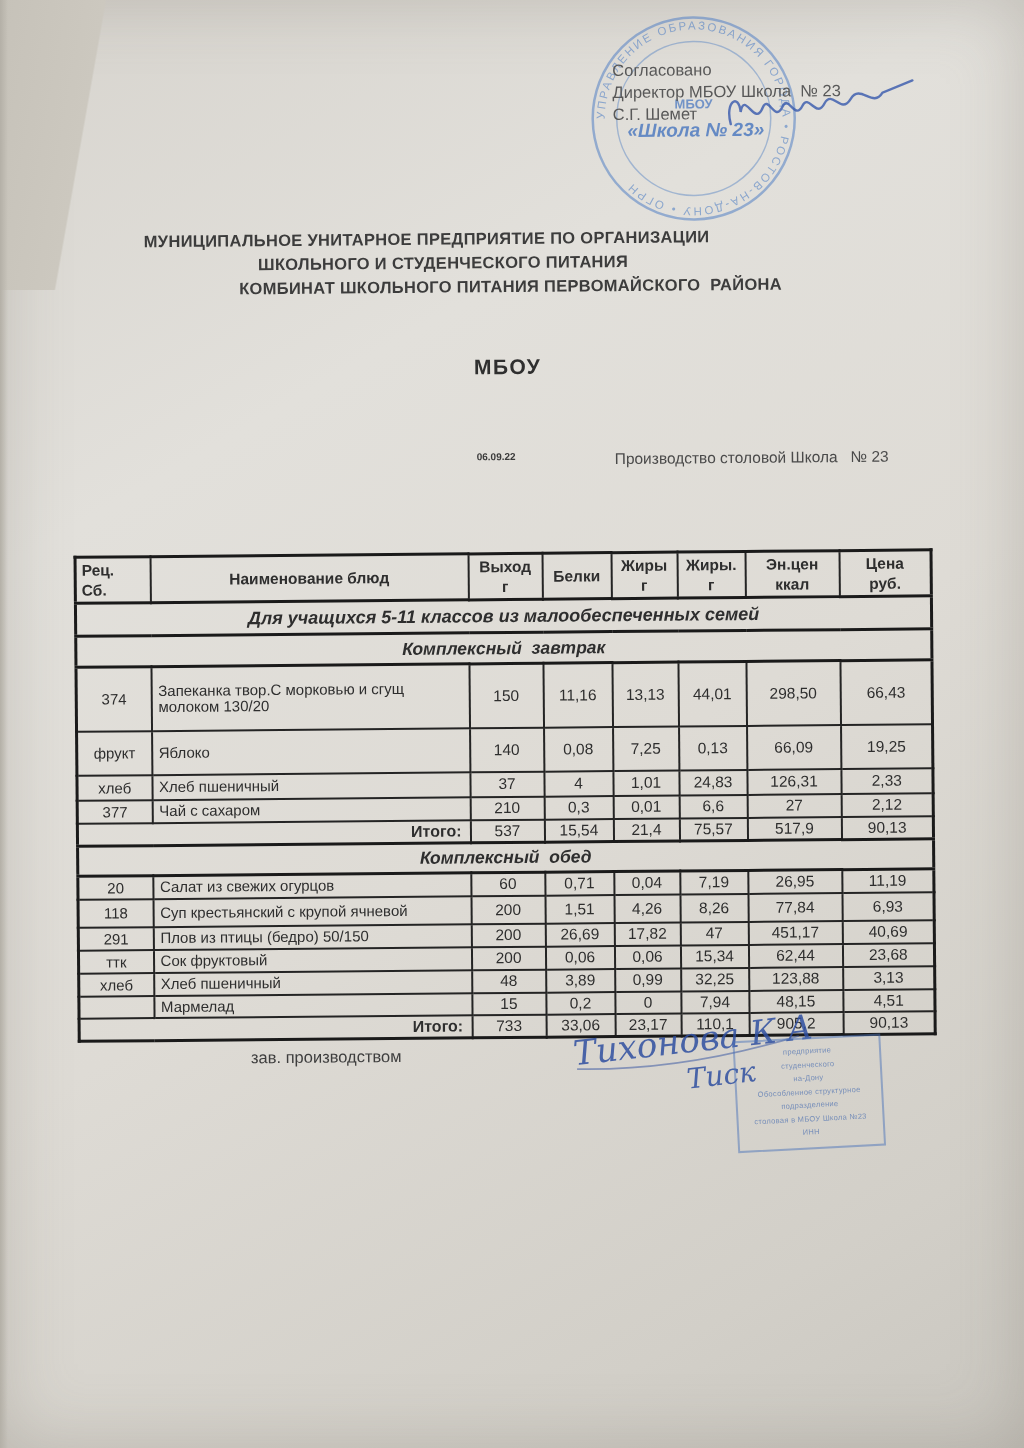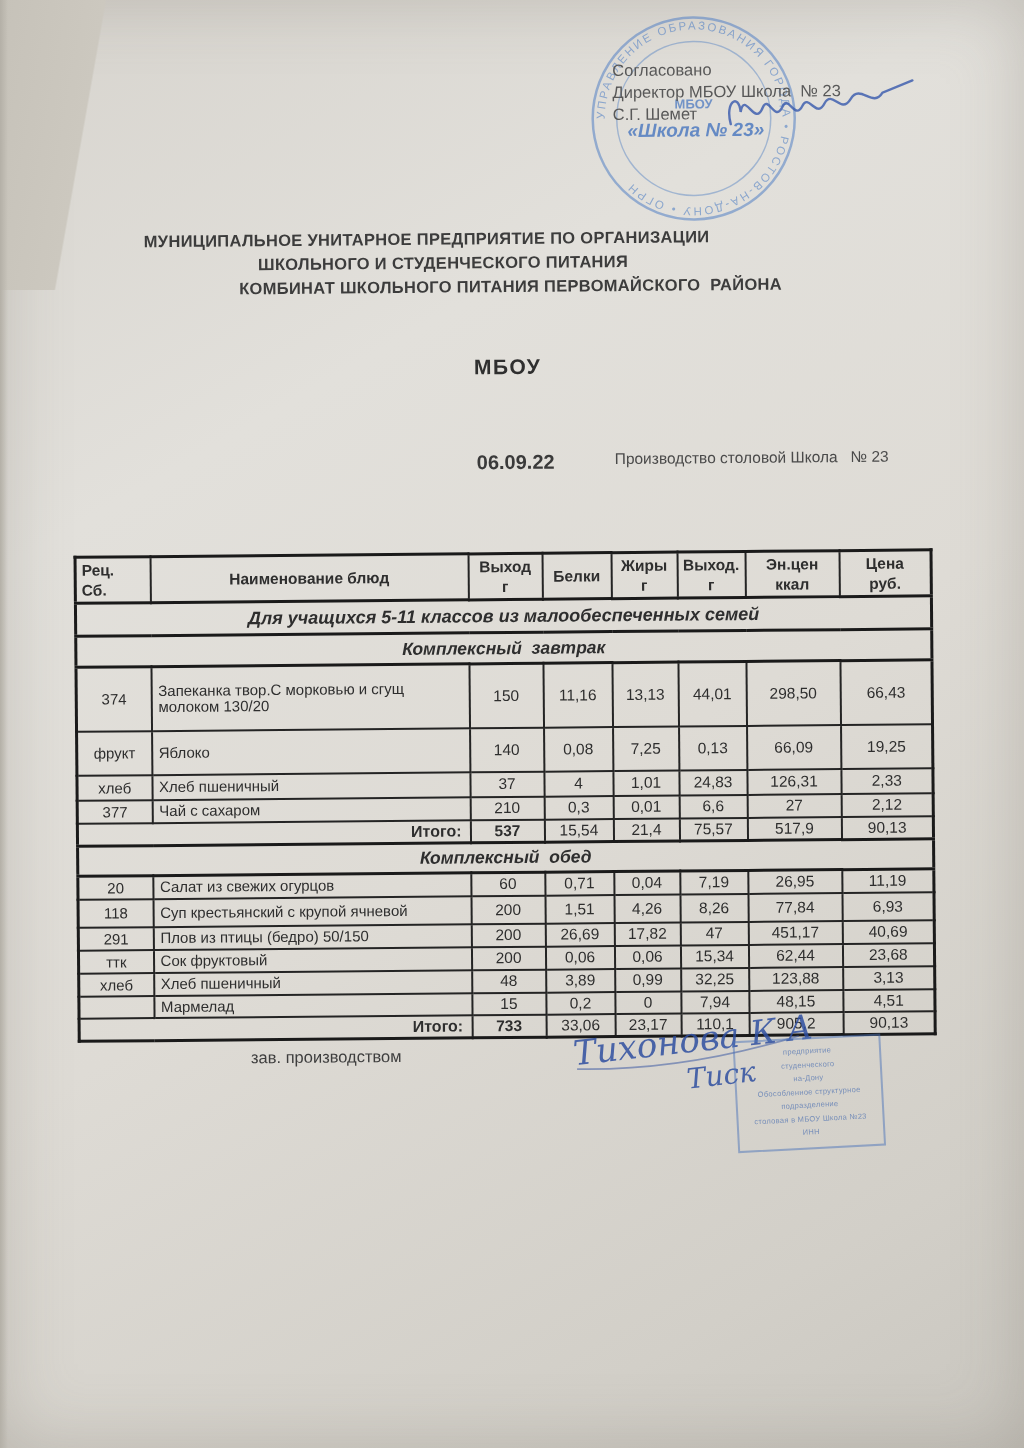--- a/index.html
+++ b/index.html
@@ -21,40 +21,40 @@
   
   .approval{left:618px;top:60px;font-size:16.5px;color:#585858;line-height:22px;}
 
   
   .org1{left:148px;top:229px;}
   .org2{left:262px;top:253px;}
   .org3{left:243px;top:277px;}
   .org1,.org2,.org3{font-weight:bold;font-size:16.5px;letter-spacing:.3px;color:#3c3c3c;}
 
   .menu-title{left:477px;top:355px;font-weight:bold;font-size:21px;letter-spacing:1.5px;color:#2f2f2f;}
-  .date{left:479px;top:451px;font-weight:bold;font-size:20px;color:#3a3a3a;}
+  .date{left:479px;top:451px;font-weight:bold;font-size:10px;color:#3a3a3a;}
   .production{left:617px;top:451px;font-size:15.5px;color:#4a4a4a;}
 
   
   .tbl-wrap{left:75px;top:552px;width:856px;}
   table{border-collapse:collapse;table-layout:fixed;width:856px;
         font-family:"Liberation Sans",sans-serif;color:#2e2e2e;
         border:3px solid #1a1a1a;}
   th,td{border:2px solid #242424;padding:0 3px;text-align:center;vertical-align:middle;font-size:15.5px;}
   thead tr{height:46px;}
   th{font-weight:bold;line-height:20px;}
   th:first-child{text-align:left;padding-left:5px;}
   td.band{font-weight:bold;font-style:italic;text-align:center;white-space:pre;
           border-top:3px solid #1a1a1a;border-bottom:3px solid #1a1a1a;}
   td.band.group{font-size:18px;}
   td.band.meal{font-size:17.5px;}
   td.nm{text-align:left;padding-left:6px;font-size:15px;line-height:16px;}
   td.rc{font-size:15px;}
   td.tot-lab{text-align:right;font-weight:bold;padding-right:8px;font-size:16px;}
-  td.tot-val.b{font-weight:bold;}
+  td.tot-val.b{font-weight:normal;}
 
   
   .zav{left:248px;top:1046px;font-size:16.5px;color:#3e3e3e;}
   .rect-stamp{left:732px;top:1040px;width:148px;height:112px;
               border:2px solid rgba(75,115,185,.5);transform:rotate(-2.5deg);
               padding-top:5px;box-sizing:border-box;overflow:hidden;}
   .rs-line{font-size:7.5px;line-height:13.5px;color:rgba(60,100,175,.62);
            text-align:center;letter-spacing:.3px;}
   .sig-svg text{font-family:"DejaVu Serif",serif;font-style:italic;}
 </style>
@@ -126,21 +126,21 @@
               </th>
               <th>
                 <div>Белки</div>
                 <div></div>
               </th>
               <th>
                 <div>Жиры</div>
                 <div>г</div>
               </th>
               <th>
-                <div>Выход.</div>
+                <div>Жиры.</div>
                 <div>г</div>
               </th>
               <th>
                 <div>Эн.цен</div>
                 <div>ккал</div>
               </th>
               <th>
                 <div>Цена</div>
                 <div>руб.</div>
               </th>

